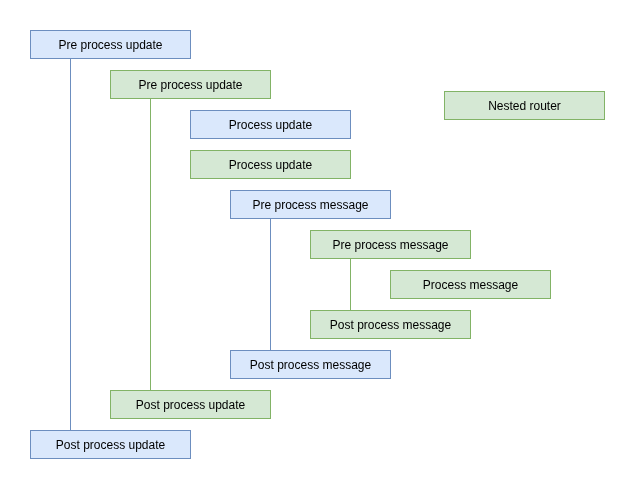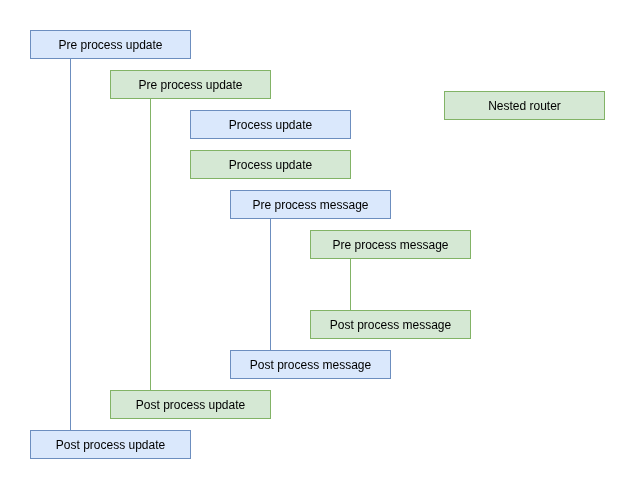--- a/index.html
+++ b/index.html
@@ -58,20 +58,21 @@
   <div class="connector green" style="left:150px; top:99px;  height:291px;"></div>
   <div class="connector blue" style="left:270px; top:219px; height:131px;"></div>
   <div class="connector green" style="left:350px; top:259px; height:51px;"></div>
 
   <div class="node blue" style="left:30px;  top:30px;">Pre process update</div>
   <div class="node green" style="left:110px; top:70px;">Pre process update</div>
   <div class="node blue" style="left:190px; top:110px;">Process update</div>
   <div class="node green" style="left:190px; top:150px;">Process update</div>
   <div class="node blue" style="left:230px; top:190px;">Pre process message</div>
   <div class="node green" style="left:310px; top:230px;">Pre process message</div>
+  <div class="node green" style="left:390px; top:270px;">Process message</div>
   <div class="node green" style="left:310px; top:310px;">Post process message</div>
   <div class="node blue" style="left:230px; top:350px;">Post process message</div>
   <div class="node green" style="left:110px; top:390px;">Post process update</div>
   <div class="node blue" style="left:30px;  top:430px;">Post process update</div>
 
   <div class="node green" style="left:444px; top:70px;margin-top:21px;">Nested router</div>
 
 </div>
 
 </body></html>

